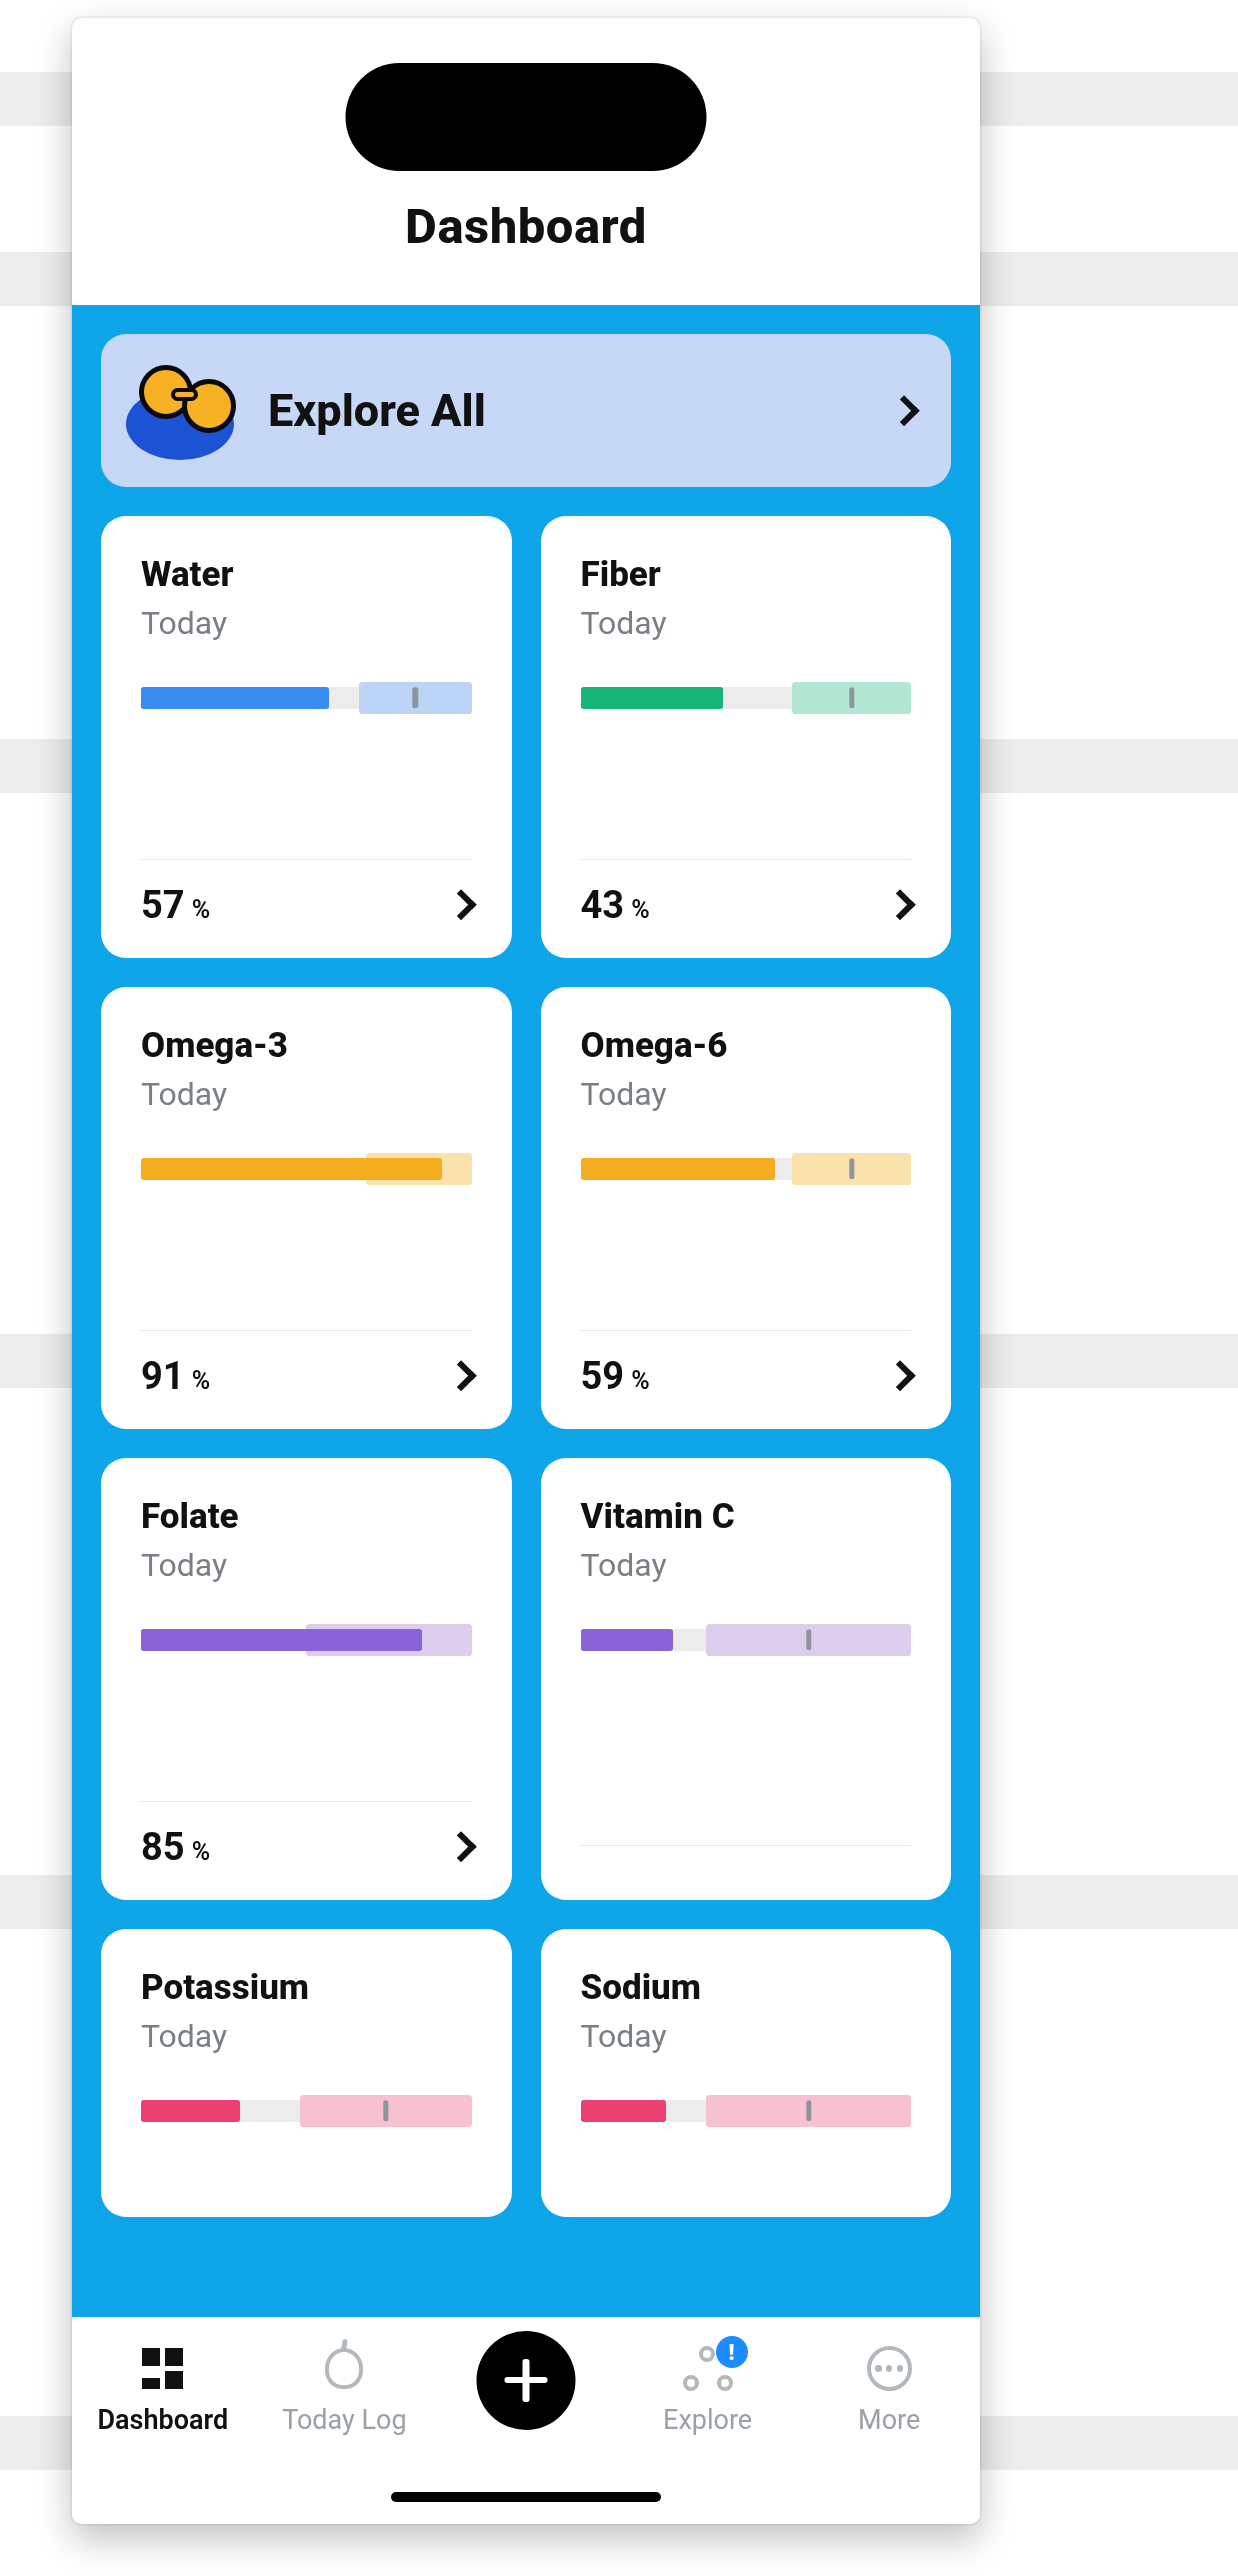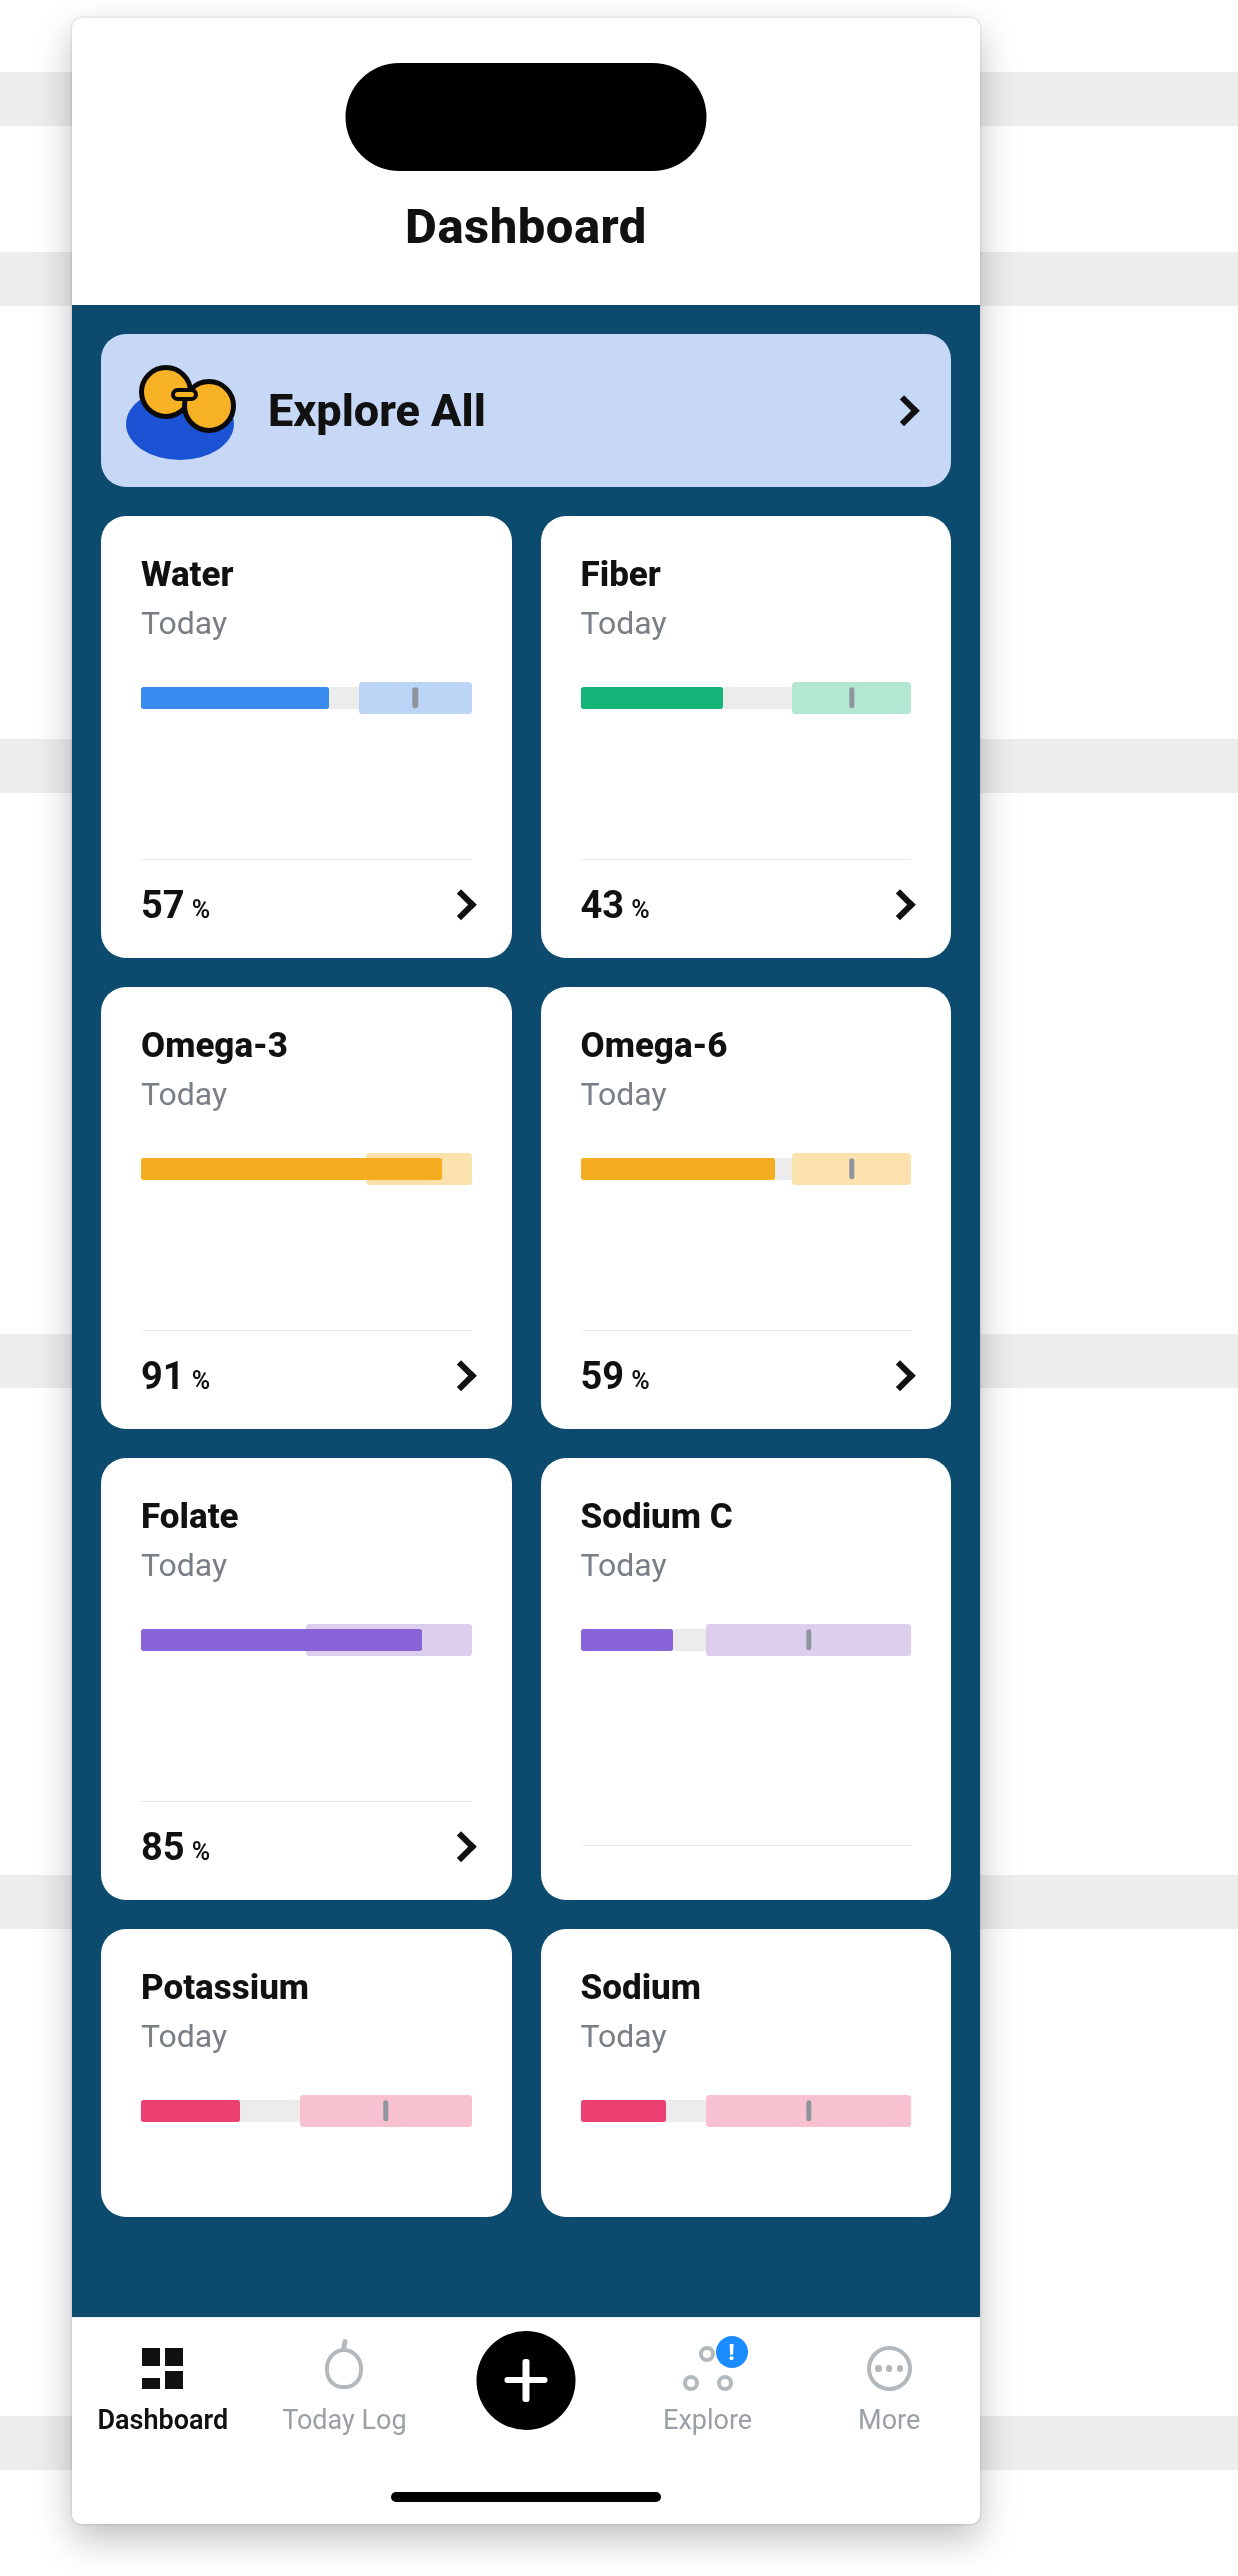--- a/index.html
+++ b/index.html
@@ -46,21 +46,21 @@
   .header h1 {
     font-size: 49px;
     font-weight: 800;
     letter-spacing: 0.5px;
     color: #111;
   }
 
   
   .content {
     flex: 1 1 auto;
-    background: #0c4a6e;
+    background: #0ea5e9;
     margin-top: 50px;
     padding: 29px 29px 0 29px;
     overflow: hidden;
   }
 
   
   .explore {
     background: #c7d8f7;
     border-radius: 25px;
     height: 153px;
@@ -256,21 +256,21 @@
           </div>
           <div class="spacer"></div>
           <div class="hr"></div>
           <div class="foot">
             <div class="pct">85<span class="unit">%</span></div>
             <div style="flex:1"></div>
             <div class="chevron"></div>
           </div>
         </div>
         <div class="card">
-          <div class="title">Sodium C</div>
+          <div class="title">Vitamin C</div>
           <div class="sub">Today</div>
           <div class="bar-wrap">
             <div class="bar-track"></div>
             <div class="bar-target" style="width:62%;background:#ddceee"></div>
             <div class="bar-fill" style="width:28%;background:#8864d8"></div>
           </div>
           <div class="spacer"></div>
           <div class="hr"></div>
         </div>
         <div class="card short">

